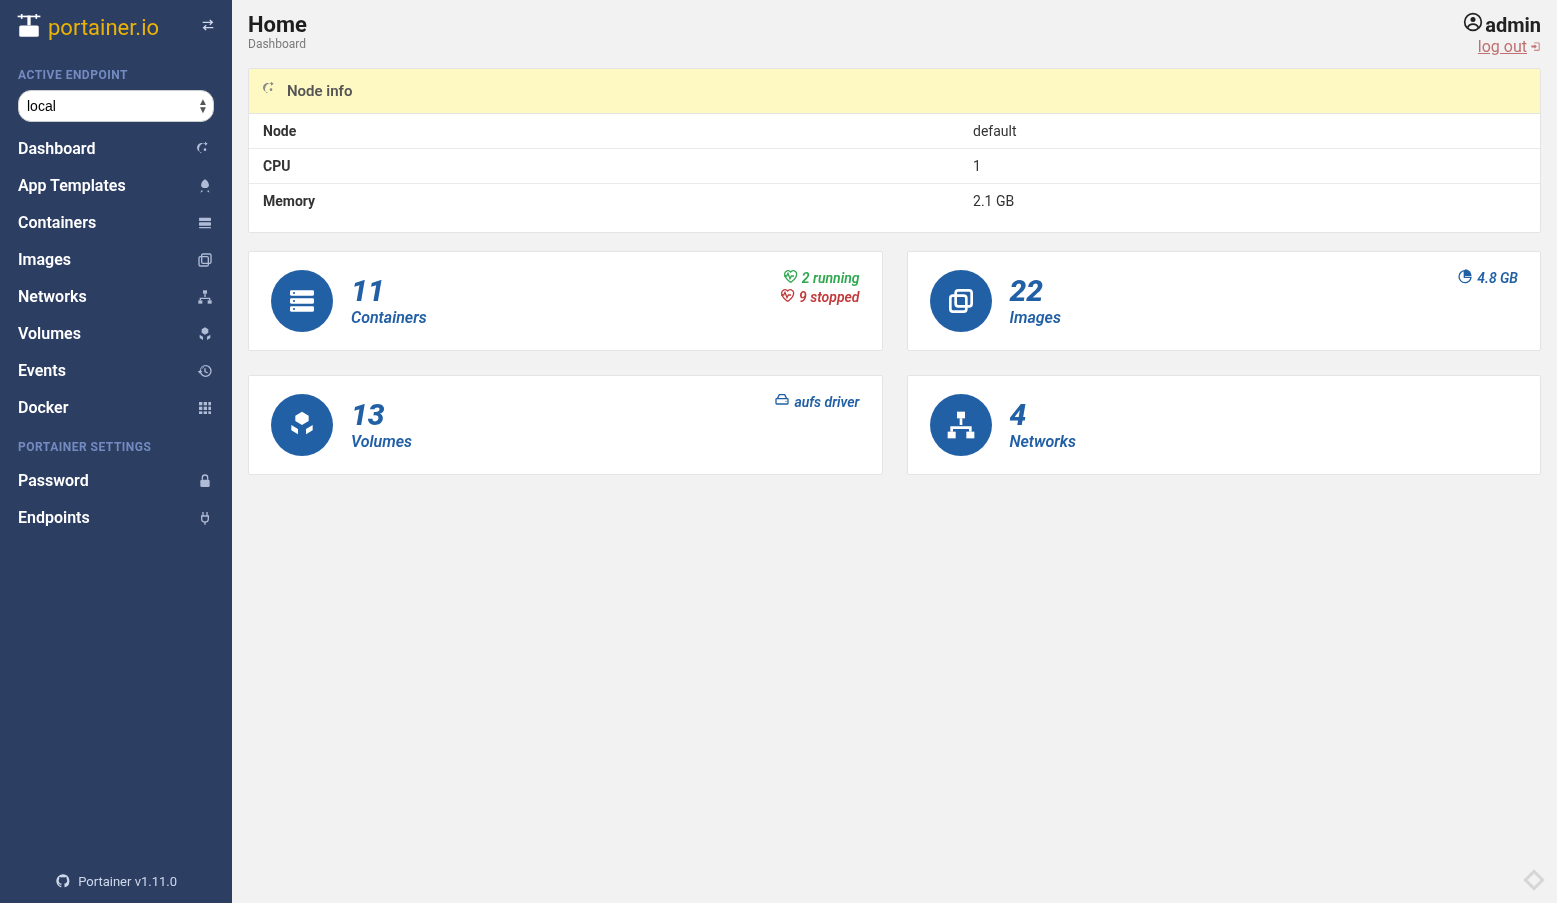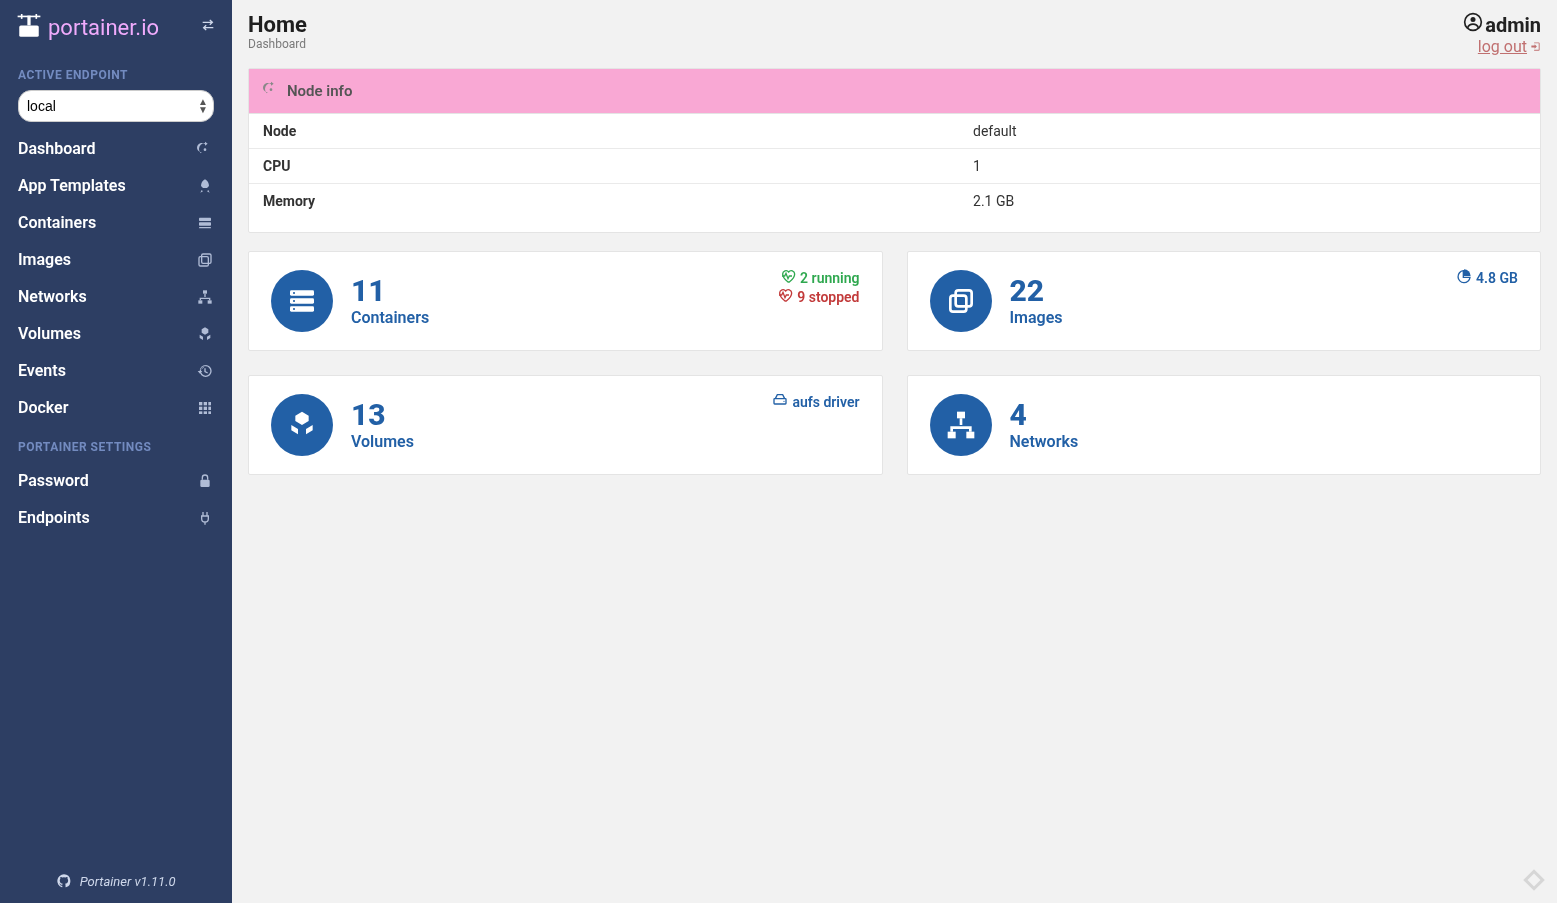--- a/index.html
+++ b/index.html
@@ -28,21 +28,21 @@
     height: 54px;
     display: flex;
     align-items: center;
     justify-content: space-between;
     padding: 0 16px;
     background: #2d3e63;
   }
   .brand {
     display: flex;
     align-items: center;
-    color: #f0abfc;
+    color: #eab308;
     font-size: 22px;
     font-weight: 400;
     letter-spacing: 0;
   }
   .brand-logo {
     width: 26px; height: 26px; margin-right: 6px;
     display: inline-block;
   }
   .section-title {
     font-size: 12px;
@@ -90,21 +90,20 @@
   .nav li .nav-icon {
     width: 18px; height: 18px; display: flex; align-items:center; justify-content:center;
     color: #b0bcd6;
   }
   .sidebar-footer {
     margin-top: auto;
     font-size: 13px;
     text-align: center;
     padding: 10px 0 14px;
     color: #cfd8eb;
-    font-style: italic;
   }
   .sidebar-footer .gh-icon { margin-right: 4px; }
 
   
   .main {
     position: absolute;
     left: 232px; right: 0; top: 0; bottom: 0;
     background: #f2f2f2;
     padding: 8px 10px 20px;
     overflow: auto;
@@ -148,21 +147,21 @@
   }
 
   
   .panel {
     background: #ffffff;
     border: 1px solid #e4e4e4;
     border-radius: 2px;
     margin: 0 6px 18px;
   }
   .panel-header {
-    background: #f9a8d4;
+    background: #fef9c3;
     border-bottom: 1px solid #e4e4e4;
     padding: 12px 14px;
     font-size: 15px;
     font-weight: 600;
     color: #555;
     display: flex;
     align-items: center;
     gap: 8px;
   }
   .info-table { width: 100%; border-collapse: collapse; }
@@ -185,20 +184,21 @@
   }
   .stat-card {
     background: #ffffff;
     border: 1px solid #e4e4e4;
     border-radius: 2px;
     padding: 18px 22px;
     display: flex;
     align-items: center;
     position: relative;
     min-height: 96px;
+    font-style: italic;
   }
   .stat-icon {
     width: 62px; height: 62px;
     border-radius: 50%;
     background: #2260a6;
     color: #ffffff;
     display: flex;
     align-items: center;
     justify-content: center;
     flex-shrink: 0;

